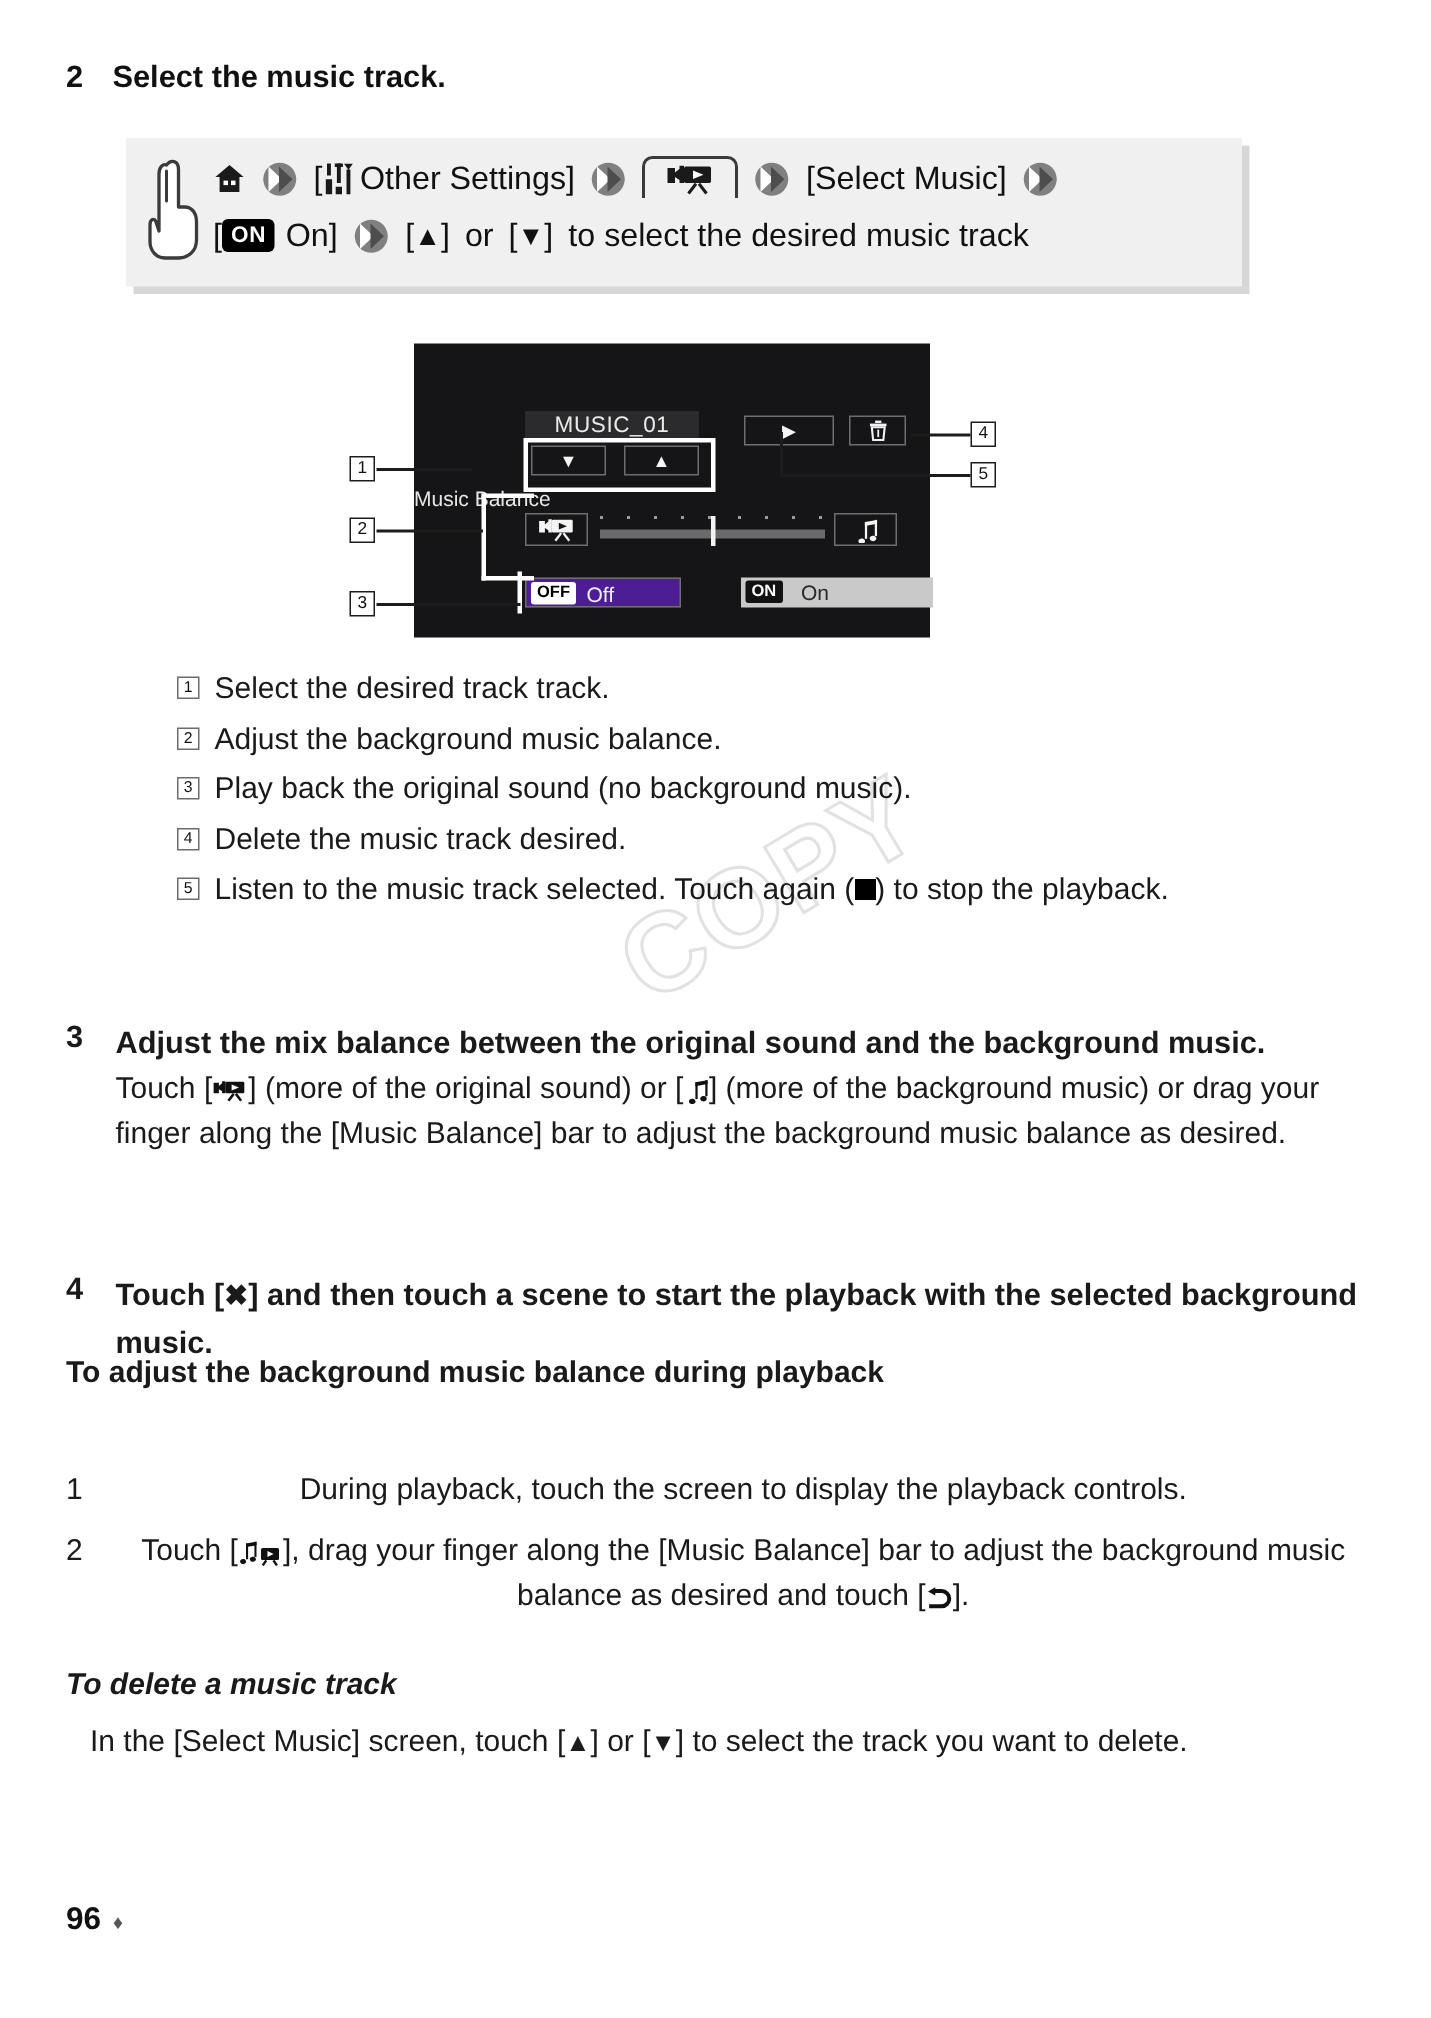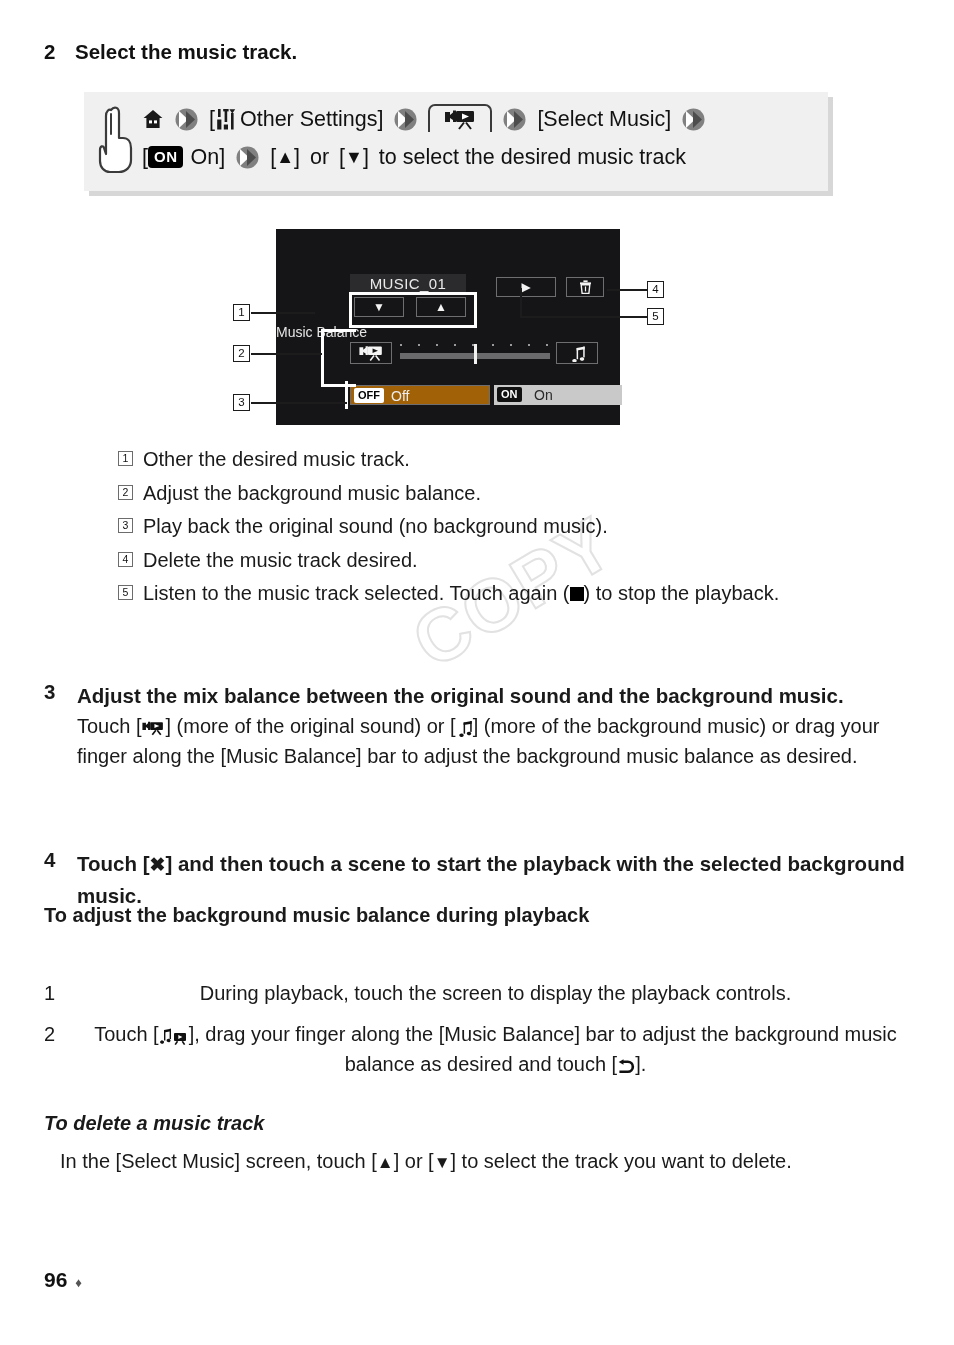--- a/index.html
+++ b/index.html
@@ -149,22 +149,22 @@
   }
   #cs-orig-btn{ left:74px; top:113px; width:42px; height:22px; }
   #cs-music-btn{ left:280px; top:113px; width:42px; height:22px; }
 
   #cs-slider{ position:absolute; left:124px; top:124px; width:150px; height:6px; background:#6a6a6c; }
   #cs-slider-ticks{ position:absolute; left:124px; top:113px; width:150px; height:6px; }
   #cs-slider-ticks i{ position:absolute; top:2px; width:2px; height:2px; background:#9a9a9c; }
   #cs-slider-thumb{ position:absolute; left:198px; top:115px; width:3px; height:20px; background:#f2f2f2; }
 
   #cs-off-btn{
-    position:absolute; left:74px; top:156px; width:140px; height:20px;
-    border:1px solid #6e6e70; box-sizing:border-box; background:#a16207;
+    position:absolute; left:74px; top:156px; width:104px; height:20px;
+    border:1px solid #6e6e70; box-sizing:border-box; background:#4c1d95;
   }
   #cs-on-btn{
     position:absolute; left:218px; top:156px; width:128px; height:20px;
     background:#c9c9c9; box-sizing:border-box;
   }
   .sw-badge{
     position:absolute; left:3px; top:2px;
     background:#fff; color:#000;
     font-size:11px; font-weight:bold; line-height:15px;
     padding:0 4px; border-radius:2px;
@@ -413,21 +413,21 @@
 <div class="callout-box" style="left:647px; top:281px;">4</div>
 <div class="leader" style="left:607px; top:289px; width:41px; height:2px;"></div>
 
 <div class="callout-box" style="left:647px; top:308px;">5</div>
 <div class="leader" style="left:520px; top:316px; width:128px; height:2px;"></div>
 <div class="leader" style="left:520px; top:288px; width:2px; height:30px;"></div>
 
 <div id="explain-list" class="layer">
   <div class="ex-row">
     <div class="ex-key">1</div>
-    <div class="ex-txt">Other the desired music track.</div>
+    <div class="ex-txt">Select the desired track track.</div>
   </div>
   <div class="ex-row">
     <div class="ex-key">2</div>
     <div class="ex-txt">Adjust the background music balance.</div>
   </div>
   <div class="ex-row">
     <div class="ex-key">3</div>
     <div class="ex-txt">Play back the original sound (no background music).</div>
   </div>
   <div class="ex-row">

